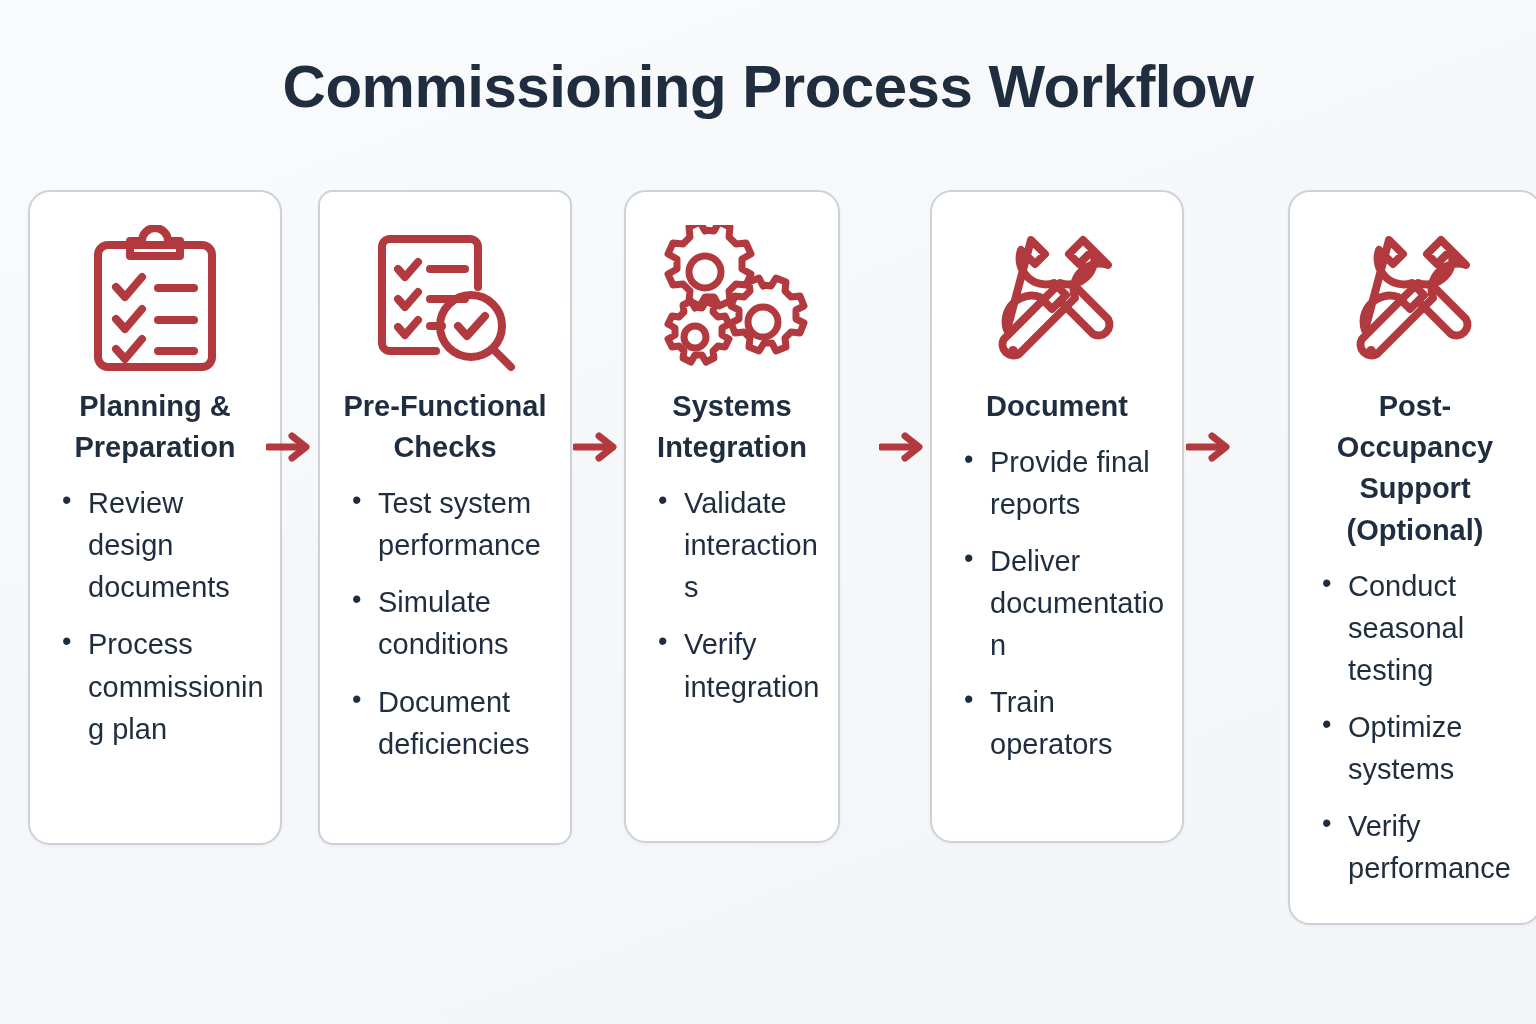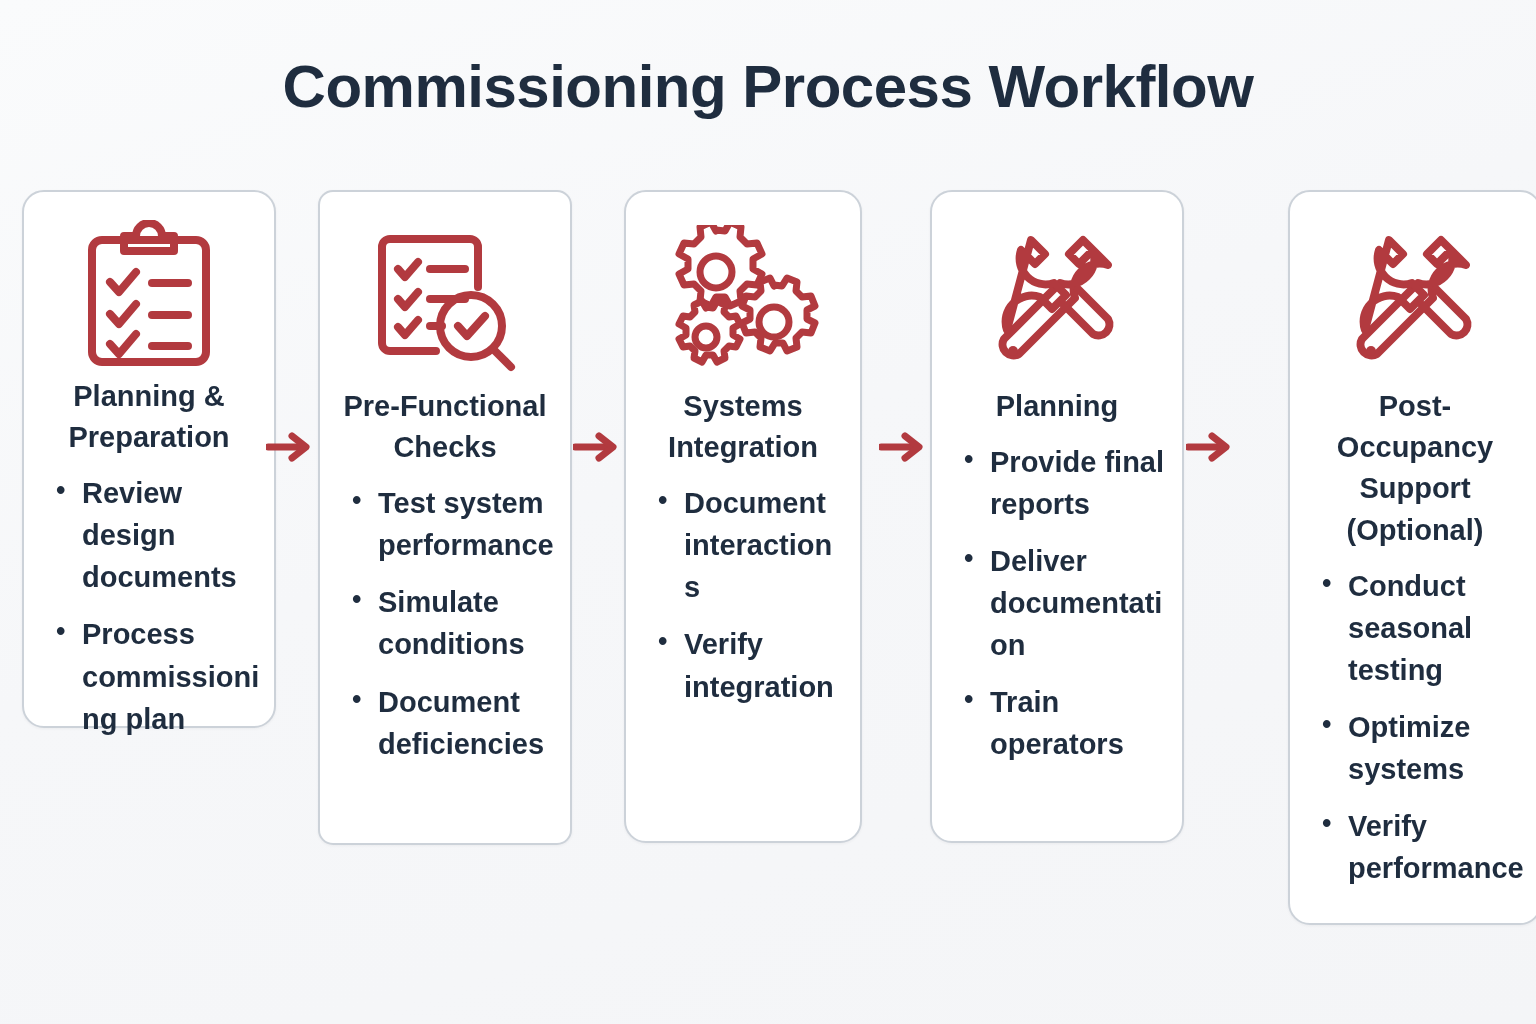--- a/index.html
+++ b/index.html
@@ -71,21 +71,20 @@
     box-sizing: border-box;
   }
   .bullets li {
     position: relative;
     font-size: 29px;
     line-height: 1.45;
     color: #1f2d3f;
     margin-bottom: 15px;
     padding-left: 26px;
     word-break: break-word;
-    font-weight: bold;
   }
   .bullets li::before {
     content: "\2022";
     position: absolute;
     left: 0;
     top: -1px;
     font-size: 27px;
     color: #1f2d3f;
   }
 
@@ -95,21 +94,21 @@
     height: 34px;
   }
 </style>
 </head>
 <body>
 
 <div id="canvas">
 
   <div id="page-title">Commissioning Process Workflow</div>
 
-  <div class="card" style="left:22px; top:190px; width:254px; height:538px;">
+  <div class="card" style="left:28px; top:190px; width:254px; height:655px;">
     <div class="icon-wrap">
       <svg width="130" height="150" viewBox="0 0 130 150" fill="none" stroke="#b23a3f" stroke-width="8" stroke-linecap="round" stroke-linejoin="round">
         <rect x="8" y="20" width="114" height="122" rx="10"></rect>
         <path d="M40 31 V16 h12 a13 13 0 0 1 26 0 h12 v15 z"></path>
         <path d="M26 62 l9 10 l17 -20"></path>
         <path d="M26 94 l9 10 l17 -20"></path>
         <path d="M26 124 l9 10 l17 -20"></path>
         <line x1="68" y1="63" x2="104" y2="63"></line>
         <line x1="68" y1="95" x2="104" y2="95"></line>
         <line x1="68" y1="126" x2="104" y2="126"></line>
@@ -152,61 +151,61 @@
     </ul>
   </div>
 
   <div class="arrow" style="left:573px; top:430px;">
     <svg width="46" height="34" viewBox="0 0 46 34" fill="none" stroke="#b23a3f" stroke-width="7" stroke-linecap="round" stroke-linejoin="round">
       <line x1="2" y1="17" x2="34" y2="17"></line>
       <polyline points="26,6 40,17 26,28"></polyline>
     </svg>
   </div>
 
-  <div class="card" style="left:624px; top:190px; width:238px; height:653px;">
+  <div class="card" style="left:624px; top:190px; width:216px; height:653px;">
     <div class="icon-wrap">
       <svg width="155" height="150" viewBox="0 0 155 150" fill="none" stroke="#b23a3f" stroke-width="7" stroke-linecap="round" stroke-linejoin="round">
         <g transform="translate(50,47)">
           <path d="M0 -42 l9 1 l5 -9 l11 5 l-1 10 l7 7 l10 -1 l5 11 l-9 5 l0 10 l9 5 l-5 11 l-10 -1 l-7 7 l1 10 l-11 5 l-5 -9 l-9 0 l-5 9 l-11 -5 l1 -10 l-7 -7 l-10 1 l-5 -11 l9 -5 l0 -10 l-9 -5 l5 -11 l10 1 l7 -7 l-1 -10 l11 -5 l5 9 z"></path>
           <circle cx="0" cy="0" r="16"></circle>
         </g>
         <g transform="translate(108,97)">
           <path d="M0 -37 l8 1 l5 -8 l10 4 l-1 9 l6 6 l9 -1 l4 10 l-8 4 l0 9 l8 4 l-4 10 l-9 -1 l-6 6 l1 9 l-10 4 l-4 -8 l-8 0 l-5 8 l-10 -4 l1 -9 l-6 -6 l-9 1 l-4 -10 l8 -4 l0 -9 l-8 -4 l4 -10 l9 1 l6 -6 l-1 -9 l10 -4 l4 8 z"></path>
           <circle cx="0" cy="0" r="15"></circle>
         </g>
         <g transform="translate(40,112)">
           <path d="M0 -30 l7 1 l4 -7 l8 4 l-1 7 l5 5 l7 -1 l4 8 l-7 4 l0 7 l7 4 l-4 8 l-7 -1 l-5 5 l1 7 l-8 4 l-4 -7 l-7 0 l-4 7 l-8 -4 l1 -7 l-5 -5 l-7 1 l-4 -8 l7 -4 l0 -7 l-7 -4 l4 -8 l7 1 l5 -5 l-1 -7 l8 -4 l4 7 z"></path>
           <circle cx="0" cy="0" r="11"></circle>
         </g>
       </svg>
     </div>
     <div class="card-title">Systems Integration</div>
     <ul class="bullets">
-      <li>Document interactions</li>
+      <li>Validate interactions</li>
       <li>Verify integration</li>
     </ul>
   </div>
 
   <div class="arrow" style="left:879px; top:430px;">
     <svg width="46" height="34" viewBox="0 0 46 34" fill="none" stroke="#b23a3f" stroke-width="7" stroke-linecap="round" stroke-linejoin="round">
       <line x1="2" y1="17" x2="34" y2="17"></line>
       <polyline points="26,6 40,17 26,28"></polyline>
     </svg>
   </div>
 
   <div class="card" style="left:930px; top:190px; width:254px; height:653px;">
     <div class="icon-wrap">
       <svg width="140" height="145" viewBox="0 0 140 145" fill="none" stroke="#b23a3f" stroke-width="8" stroke-linecap="round" stroke-linejoin="round">
         <path d="M96 12 l-14 14 l10 10 l14 -14 a26 26 0 0 1 -33 33 l-56 56 a11 11 0 0 0 15 15 l56 -56 a26 26 0 0 1 33 -33 z"></path>
         <path d="M44 12 l14 14 l-10 10 l-14 -14 a26 26 0 0 0 33 33 l12 12 l-14 14 l-12 -12 a26 26 0 0 0 -33 33 z" transform="translate(0,0)"></path>
         <path d="M76 76 l30 30 a11 11 0 0 0 15 -15 l-30 -30"></path>
         <circle cx="26" cy="123" r="5" fill="#b23a3f" stroke="none"></circle>
       </svg>
     </div>
-    <div class="card-title">Planning</div>
+    <div class="card-title">Document</div>
     <ul class="bullets">
       <li>Provide final reports</li>
       <li>Deliver documentation</li>
       <li>Train operators</li>
     </ul>
   </div>
 
   <div class="arrow" style="left:1186px; top:430px;">
     <svg width="46" height="34" viewBox="0 0 46 34" fill="none" stroke="#b23a3f" stroke-width="7" stroke-linecap="round" stroke-linejoin="round">
       <line x1="2" y1="17" x2="34" y2="17"></line>

